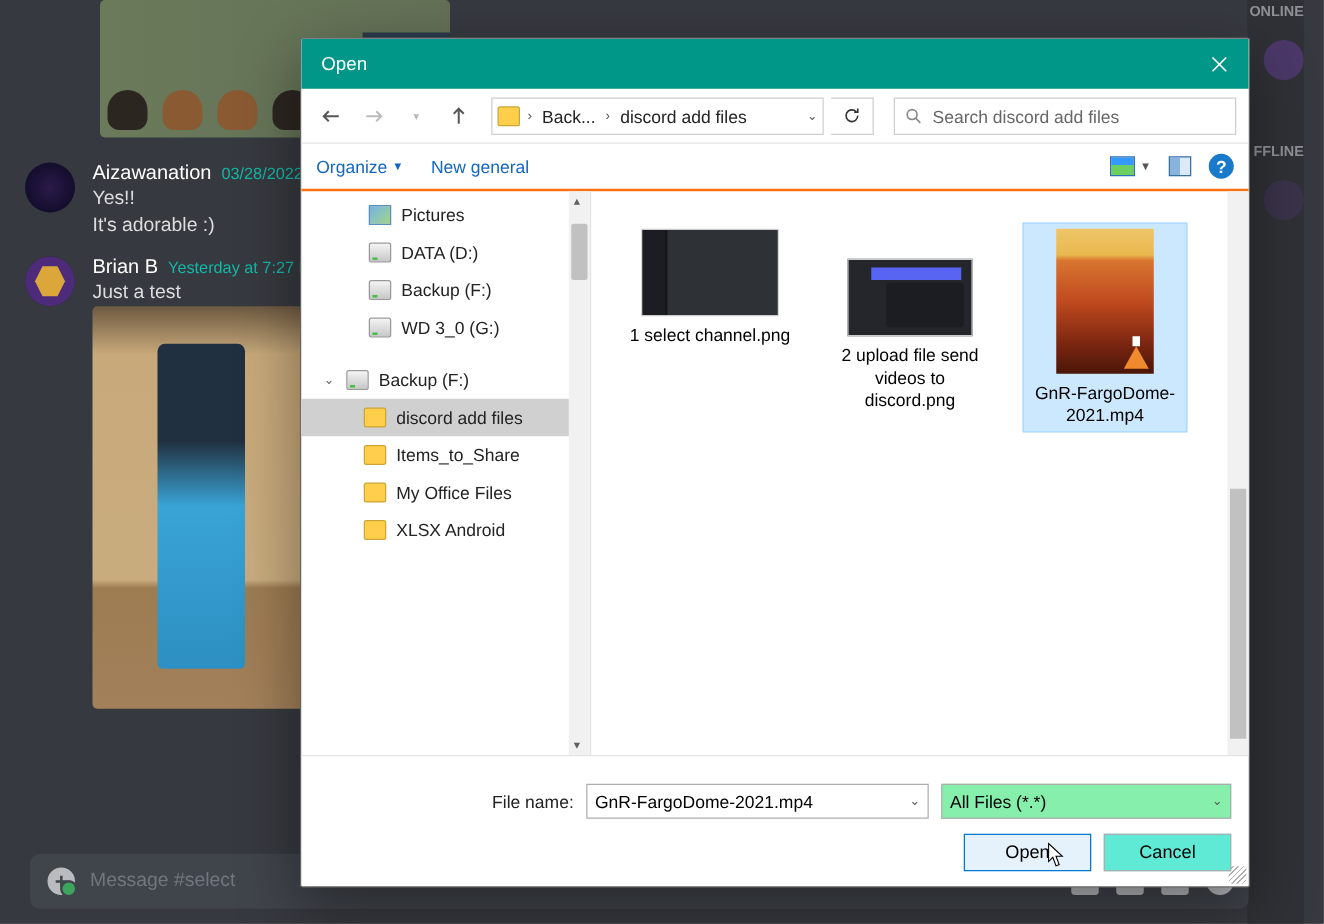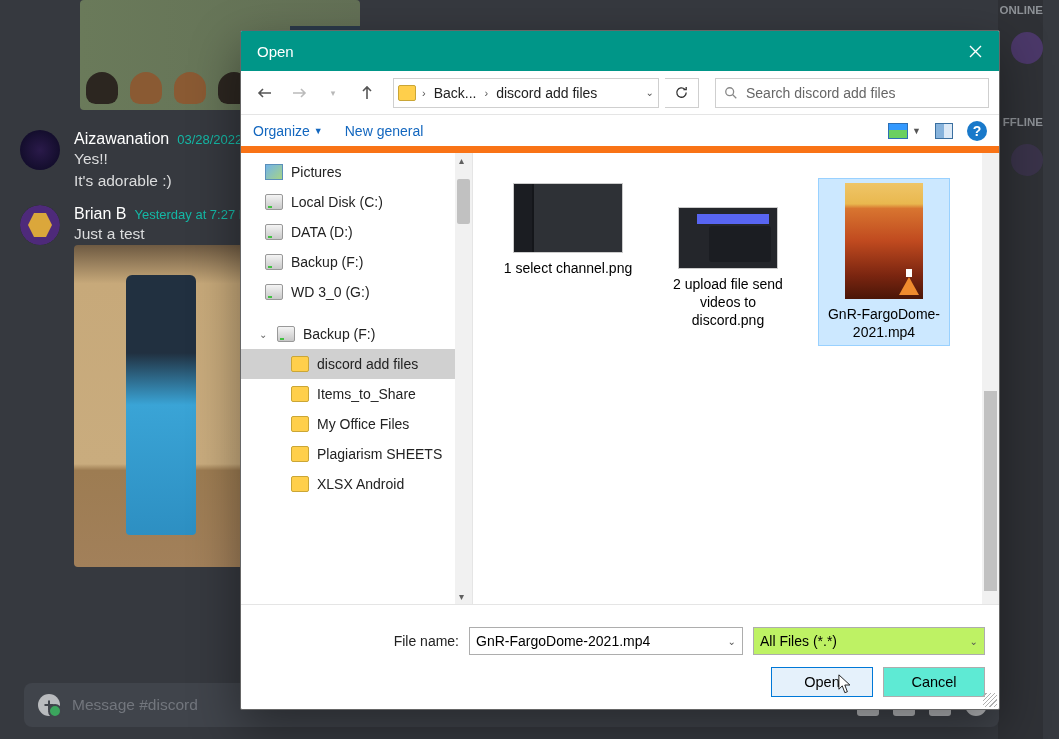--- a/index.html
+++ b/index.html
@@ -132,21 +132,21 @@
   .addr .crumb { color:#222; padding:0 2px; cursor:pointer; }
   .addr .chev { color:#555; font-size:11px; }
   .refresh-box { width:34px; height:30px; border:1px solid #cfcfcf; border-left:none; display:flex; align-items:center; justify-content:center; color:#333;}
   .search-box {
     flex:1; height:30px; border:1px solid #cfcfcf;
     display:flex; align-items:center; gap:8px; padding:0 8px;
     color:#666; margin-left:10px;
   }
   .toolbar {
     height:38px; display:flex; align-items:center; padding:0 12px; gap:22px;
-    border-bottom:7px solid #f97316;
+    border-bottom:2px solid #f97316;
   }
   .tlink { color:#1367bf; cursor:pointer; display:flex; align-items:center; gap:4px;}
   .tool-right { margin-left:auto; display:flex; align-items:center; gap:14px;}
   .view-ic { width:20px; height:16px; background:linear-gradient(180deg,#3399ff 45%,#6bd060 45%); border:1px solid #2d6fb5; display:inline-block;}
   .pane-ic { width:18px; height:16px; background:#dce9f6; border:1px solid #3a6fa0; display:inline-block; position:relative;}
   .pane-ic::before { content:''; position:absolute; left:0; top:0; bottom:0; width:50%; background:#87b3dc;}
   .help-ic { width:20px; height:20px; border-radius:50%; background:#1979ca; color:#fff; display:inline-flex; align-items:center; justify-content:center; font-weight:bold; font-size:14px;}
   .main {
     flex:1; display:flex; min-height:0;
   }
@@ -155,21 +155,21 @@
     overflow:hidden; padding-top:4px;
     position:relative;
   }
   .tree-scroll { position:absolute; right:0; top:0; bottom:0; width:17px; background:#f1f1f1;}
   .tree-scroll .thumb { position:absolute; left:2px; right:2px; top:26px; height:45px; background:#c1c1c1; border-radius:2px;}
   .tree-scroll::before { content:'▴'; position:absolute; top:2px; left:4px; color:#606060; font-size:10px;}
   .tree-scroll::after { content:'▾'; position:absolute; bottom:2px; left:4px; color:#606060; font-size:10px;}
   .tree ul { list-style:none; }
   .tree li {
     display:flex; align-items:center; gap:8px;
-    height:30px; padding-left:24px; cursor:pointer;
+    height:30px; padding-left:54px; cursor:pointer;
     color:#222;
   }
   .tree li.sub { padding-left:50px; }
   .tree li.selected { background:#d0d0d0; }
   .tree li .expand { position:absolute; left:18px; color:#666; font-size:10px;}
   .ico { width:18px; height:16px; display:inline-block; flex-shrink:0;}
   .ico-folder { background:#ffcf4b; border:1px solid #caa636; border-radius:2px;}
   .ico-drive { background:linear-gradient(#f4f4f4,#c8c8c8); border:1px solid #999; border-radius:2px; position:relative;}
   .ico-drive::after { content:''; position:absolute; left:2px; bottom:1px; width:4px; height:2px; background:#44c044;}
   .ico-pic { background:linear-gradient(135deg,#73b4e8,#a5d486); border:1px solid #5b8fb9;}
@@ -227,21 +227,21 @@
   .resize-grip { position:absolute; right:2px; bottom:2px; width:14px; height:14px;
     background: repeating-linear-gradient(135deg, transparent 0 2px, #b0b0b0 2px 3px);}
   .fn-row { display:flex; align-items:center; gap:10px; justify-content:flex-end; margin-bottom:12px;margin-top:12px;}
   .fn-row label { color:#222;}
   .combo {
     height:28px; border:1px solid #adadad; background:#fff;
     display:flex; align-items:center; justify-content:space-between;
     padding:0 6px; cursor:pointer;
   }
   .fn-input { width:274px; }
-  .ft-select { width:232px; background:#bef264;}
+  .ft-select { width:232px; background:#86efac;}
   .btn-row { display:flex; gap:10px; justify-content:flex-end; }
   .btn {
     width:102px; height:30px; border:1px solid #adadad;
     background:#5eead4; cursor:pointer;
     display:flex; align-items:center; justify-content:center;
     font-size:14.5px;
   }
   .btn.primary { background:#e5f1fb; border-color:#0078d7;}
   .cursor {
     position:absolute; width:17px; height:22px; pointer-events:none; z-index:10;
@@ -290,21 +290,21 @@
 
   <div class="sidebar-right">
     <span>ONLINE</span>
     <div class="side-avatar"></div>
     <span style="margin-top:40px;">FFLINE</span>
     <div class="side-avatar" style="opacity:.4;"></div>
   </div>
 
   <div class="msg-input">
     <span class="msg-plus">+</span>
-    <span>Message #discord</span>
+    <span>Message #select</span>
     <div class="msg-right-icons">
       <span></span>
       <span></span>
       <span></span>
       <span style="border-radius:50%;"></span>
     </div>
   </div>
 </div>
 
 <div class="dialog">
@@ -375,24 +375,20 @@
 
   <div class="main">
     <div class="tree">
       <ul>
         <li>
             <span class="ico ico-pic"></span>
             <span>Pictures</span>
           </li>
         <li>
             <span class="ico ico-drive"></span>
-            <span>Local Disk (C:)</span>
-          </li>
-        <li>
-            <span class="ico ico-drive"></span>
             <span>DATA (D:)</span>
           </li>
         <li>
             <span class="ico ico-drive"></span>
             <span>Backup (F:)</span>
           </li>
         <li>
             <span class="ico ico-drive"></span>
             <span>WD 3_0 (G:)</span>
           </li>
@@ -406,24 +402,20 @@
             <span class="ico ico-folder"></span>
             <span>discord add files</span>
           </li>
         <li class="sub">
             <span class="ico ico-folder"></span>
             <span>Items_to_Share</span>
           </li>
         <li class="sub">
             <span class="ico ico-folder"></span>
             <span>My Office Files</span>
-          </li>
-        <li class="sub">
-            <span class="ico ico-folder"></span>
-            <span>Plagiarism SHEETS</span>
           </li>
         <li class="sub">
             <span class="ico ico-folder"></span>
             <span>XLSX Android</span>
           </li>
       </ul>
       <div class="tree-scroll">
           <div class="thumb"></div>
         </div>
     </div>

